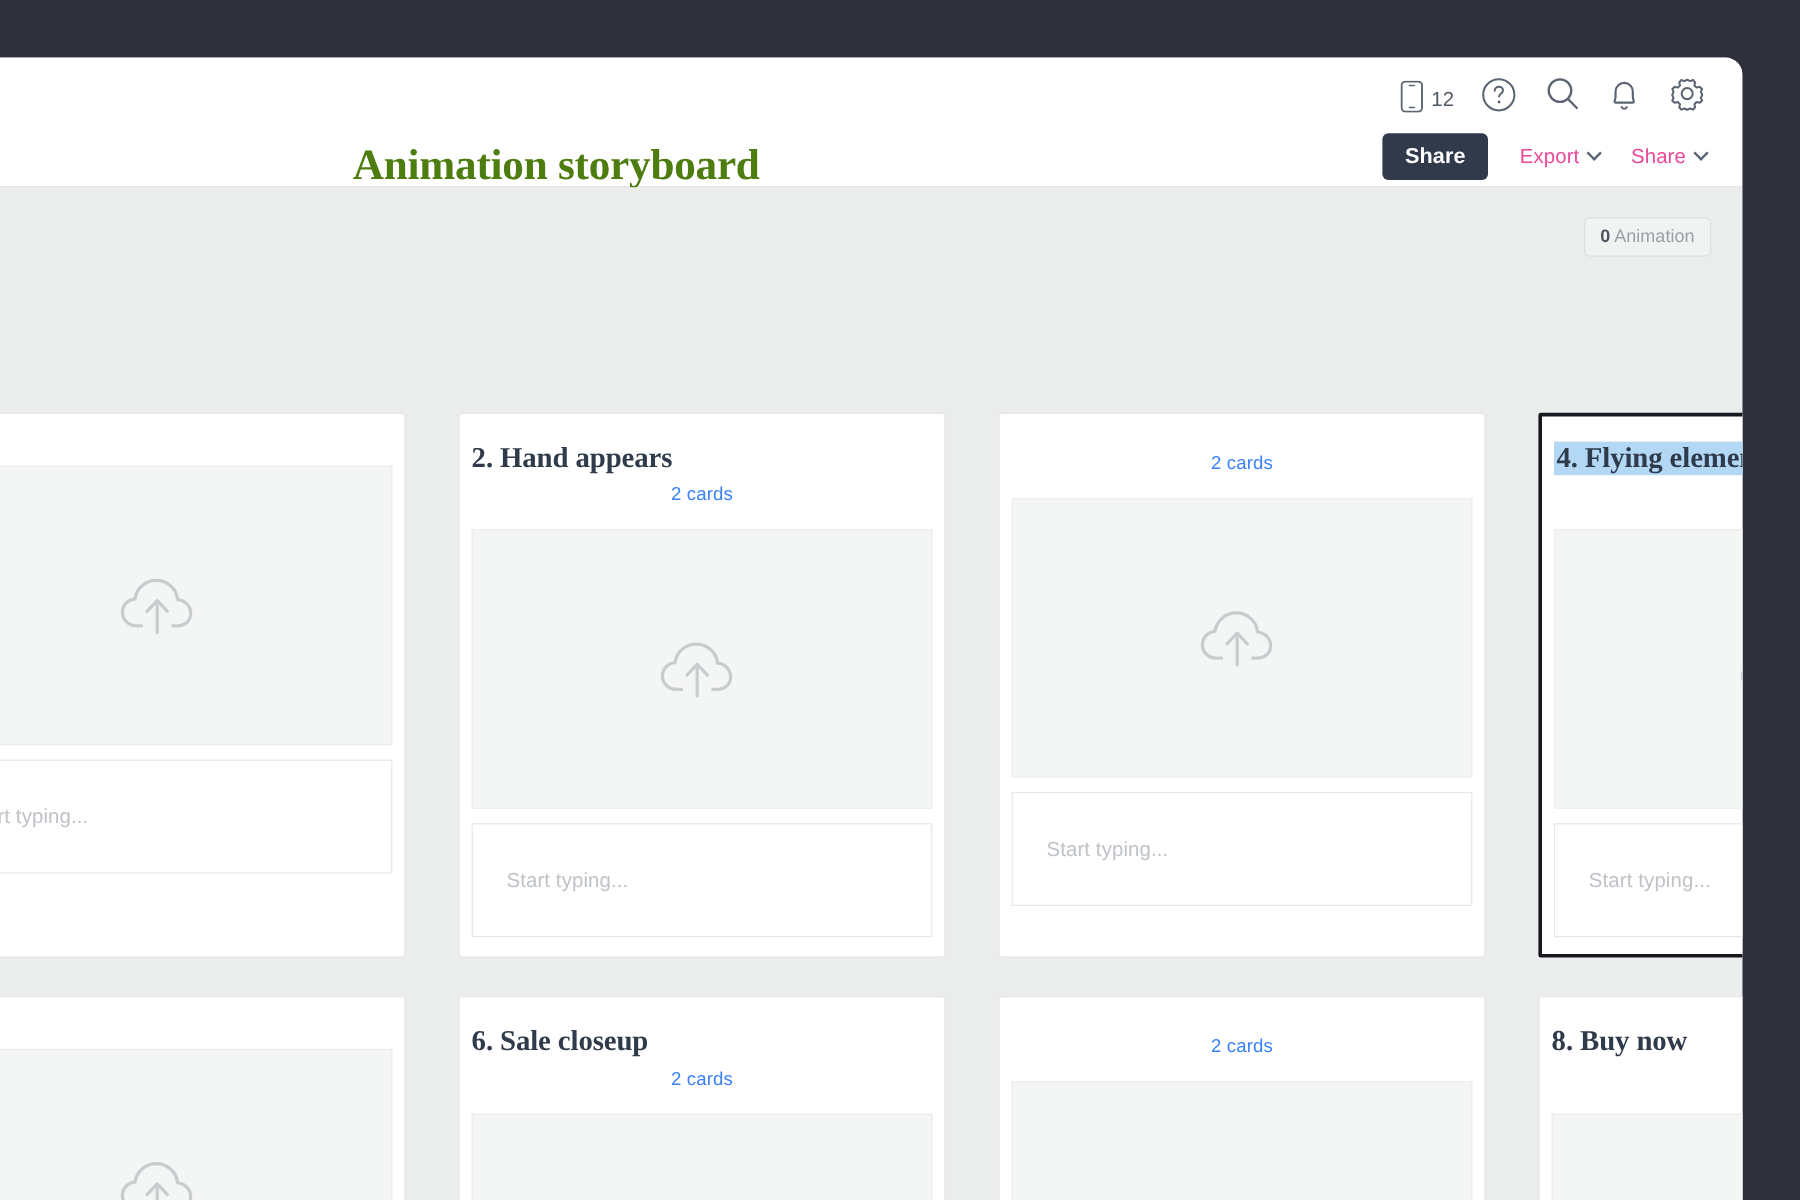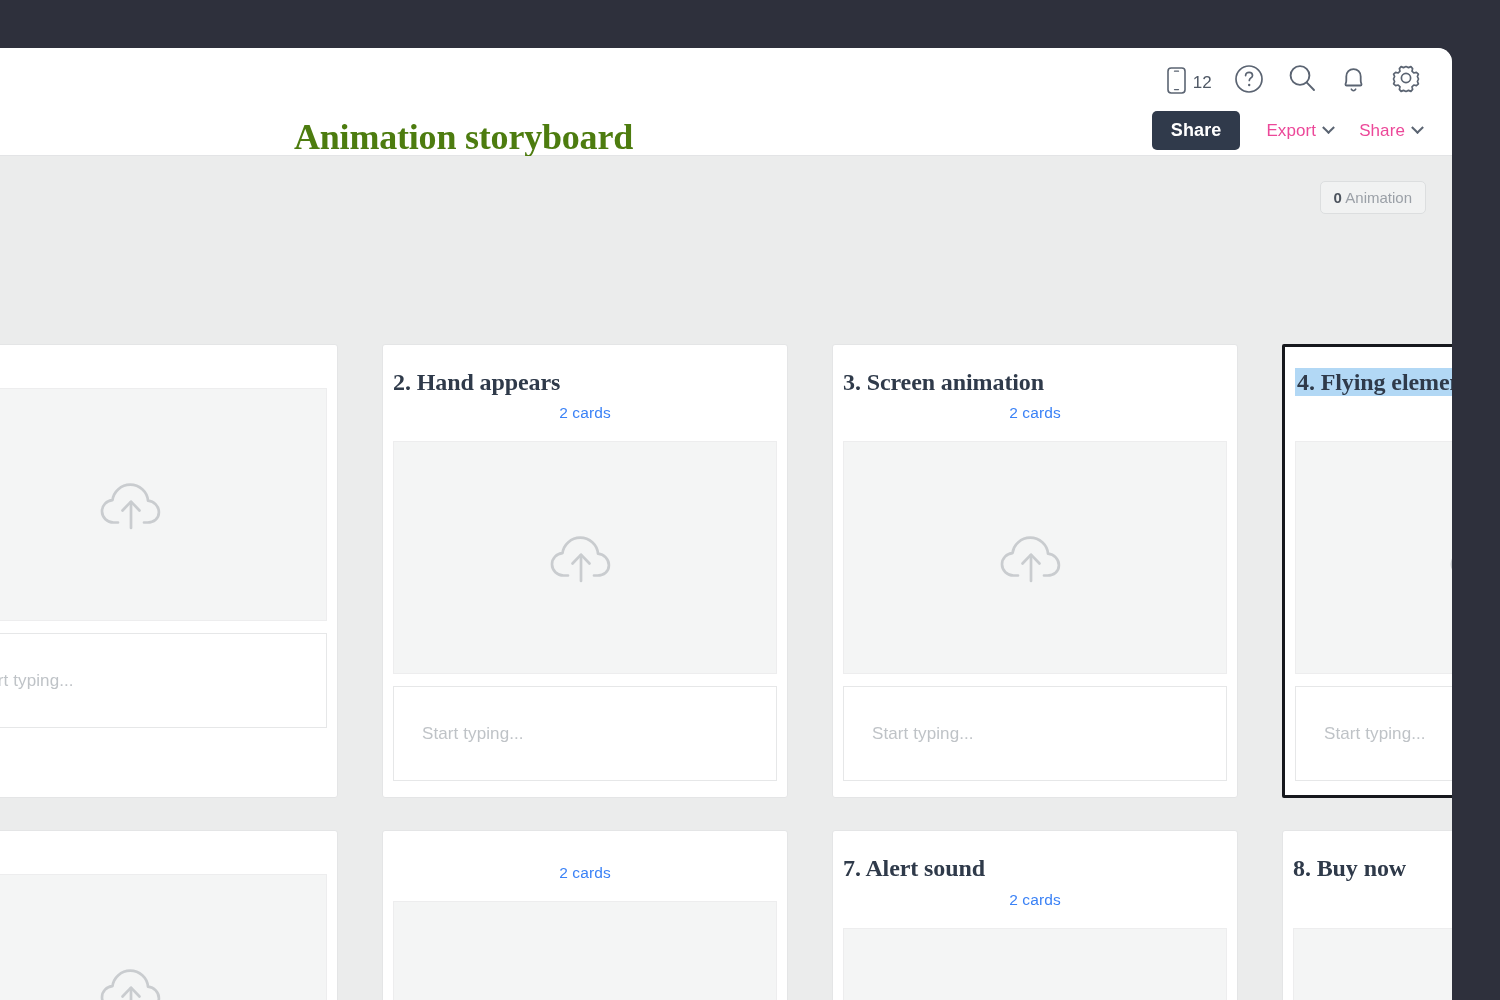--- a/index.html
+++ b/index.html
@@ -341,21 +341,20 @@
                     <path d="M20 50.5h-4.5C9.2 50.5 4 45.5 4 39.3c0-5.9 4.6-10.7 10.5-11.1C15.6 19.4 23.1 12.7 32.2 12.7c9.3 0 17 7 17.8 16 6 .4 10.9 5.4 10.9 11.5 0 6.2-5.1 10.3-11.3 10.3H46" stroke="#c9cccf" stroke-width="2.7" stroke-linecap="round" stroke-linejoin="round" fill="none"></path>
                     <line x1="33" y1="56" x2="33" y2="30" stroke="#c9cccf" stroke-width="2.7" stroke-linecap="round"></line>
                     <path d="M24.5 38.5L33 29.6l8.5 8.9" stroke="#c9cccf" stroke-width="2.7" stroke-linecap="round" stroke-linejoin="round" fill="none"></path>
                   </svg></span>
               </div>
               <div class="typing-box">
                 <span class="typing-placeholder">Start typing...</span>
               </div>
             </div>
             <div class="list-card">
-              <div class="list-title">3. Screen animation</div>
               <div class="list-count">2 cards</div>
               <div class="thumb">
                 <span><svg width="74" height="62" viewBox="0 0 74 62" fill="none">
                     <path d="M20 50.5h-4.5C9.2 50.5 4 45.5 4 39.3c0-5.9 4.6-10.7 10.5-11.1C15.6 19.4 23.1 12.7 32.2 12.7c9.3 0 17 7 17.8 16 6 .4 10.9 5.4 10.9 11.5 0 6.2-5.1 10.3-11.3 10.3H46" stroke="#c9cccf" stroke-width="2.7" stroke-linecap="round" stroke-linejoin="round" fill="none"></path>
                     <line x1="33" y1="56" x2="33" y2="30" stroke="#c9cccf" stroke-width="2.7" stroke-linecap="round"></line>
                     <path d="M24.5 38.5L33 29.6l8.5 8.9" stroke="#c9cccf" stroke-width="2.7" stroke-linecap="round" stroke-linejoin="round" fill="none"></path>
                   </svg></span>
               </div>
               <div class="typing-box">
                 <span class="typing-placeholder">Start typing...</span>
@@ -382,25 +381,25 @@
               <div class="list-count"></div>
               <div class="thumb">
                 <span><svg width="74" height="62" viewBox="0 0 74 62" fill="none">
                     <path d="M20 50.5h-4.5C9.2 50.5 4 45.5 4 39.3c0-5.9 4.6-10.7 10.5-11.1C15.6 19.4 23.1 12.7 32.2 12.7c9.3 0 17 7 17.8 16 6 .4 10.9 5.4 10.9 11.5 0 6.2-5.1 10.3-11.3 10.3H46" stroke="#c9cccf" stroke-width="2.7" stroke-linecap="round" stroke-linejoin="round" fill="none"></path>
                     <line x1="33" y1="56" x2="33" y2="30" stroke="#c9cccf" stroke-width="2.7" stroke-linecap="round"></line>
                     <path d="M24.5 38.5L33 29.6l8.5 8.9" stroke="#c9cccf" stroke-width="2.7" stroke-linecap="round" stroke-linejoin="round" fill="none"></path>
                   </svg></span>
               </div>
             </div>
             <div class="list-card">
+              <div class="list-title">6. Sale closeup</div>
               <div class="list-count">2 cards</div>
               <div class="thumb"></div>
             </div>
             <div class="list-card">
-              <div class="list-title">7. Alert sound</div>
               <div class="list-count">2 cards</div>
               <div class="thumb"></div>
             </div>
             <div class="list-card">
               <div class="list-title">8. Buy now</div>
               <div class="list-count">2 cards</div>
               <div class="thumb"></div>
             </div>
           </div>
         </div>

